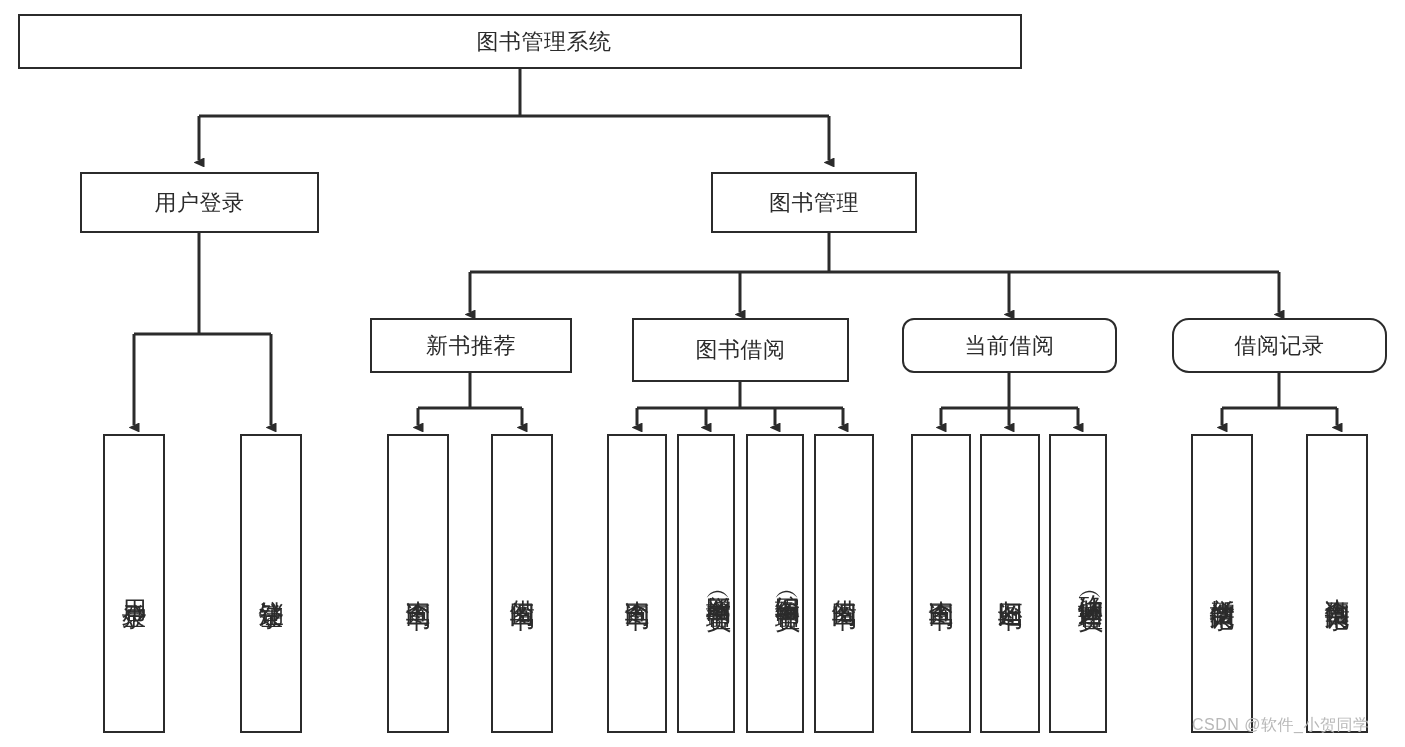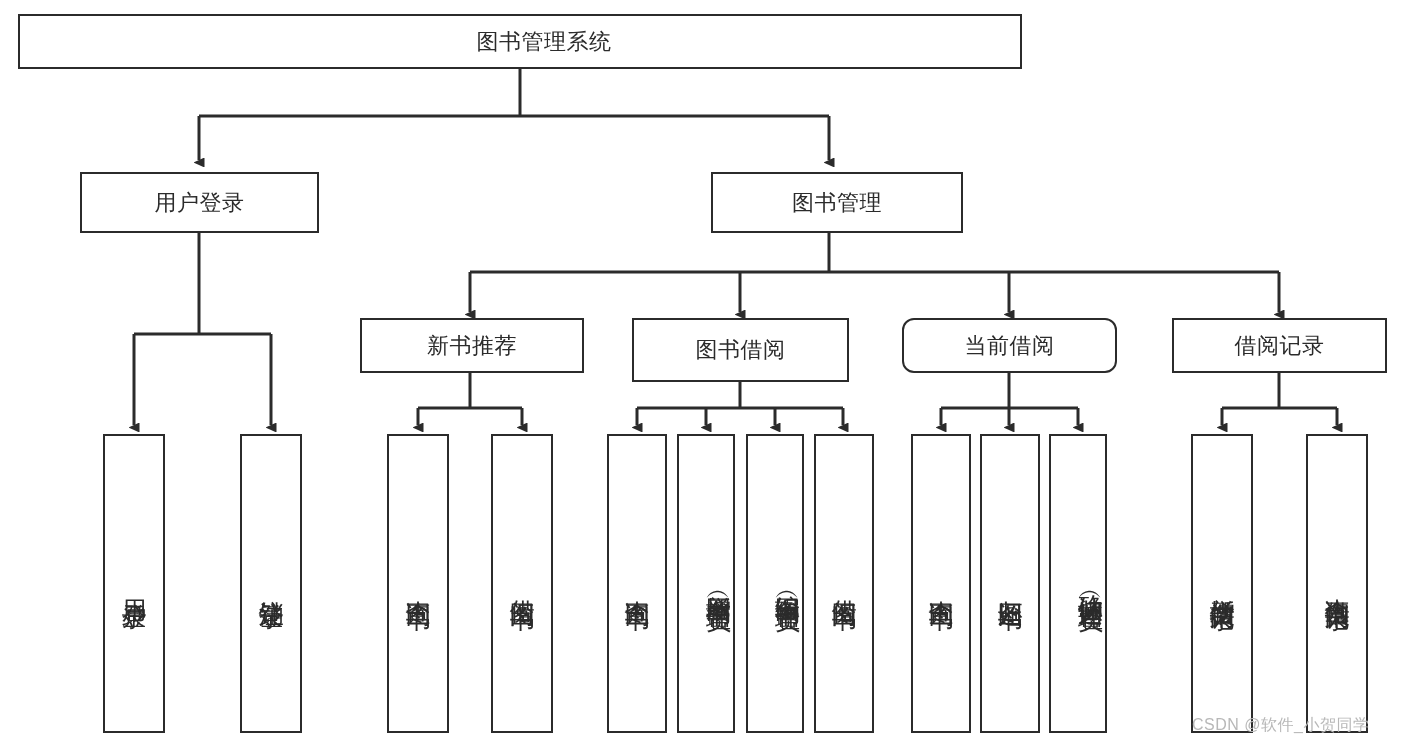--- a/index.html
+++ b/index.html
@@ -117,34 +117,34 @@
     </g>
   </svg>
 
   <div class="node horiz" style="left:18px; top:14px; width:1004px; height:55px;padding-left:48px;">
     <span>图书管理系统</span>
   </div>
 
   <div class="node horiz" style="left:80px; top:172px; width:239px; height:61px;">
     <span>用户登录</span>
   </div>
-  <div class="node horiz" style="left:711px; top:172px; width:252px; height:61px;">
+  <div class="node horiz" style="left:711px; top:172px; width:206px; height:61px;">
     <span>图书管理</span>
   </div>
 
-  <div class="node horiz" style="left:360px; top:318px; width:224px; height:55px;">
+  <div class="node horiz" style="left:370px; top:318px; width:202px; height:55px;">
     <span>新书推荐</span>
   </div>
   <div class="node horiz" style="left:632px; top:318px; width:217px; height:64px;">
     <span>图书借阅</span>
   </div>
   <div class="node horiz" style="left:902px; top:318px; width:215px; height:55px;border-radius:12px;">
     <span>当前借阅</span>
   </div>
-  <div class="node horiz" style="left:1172px; top:318px; width:215px; height:55px;">
+  <div class="node horiz" style="left:1172px; top:318px; width:215px; height:55px;border-radius:17px;">
     <span>借阅记录</span>
   </div>
 
   <div class="node vert" style="left:103px; top:434px; width:62px; height:299px;">
     <span>用户登录</span>
   </div>
   <div class="node vert" style="left:240px; top:434px; width:62px; height:299px;">
     <span>注销登录</span>
   </div>
 

